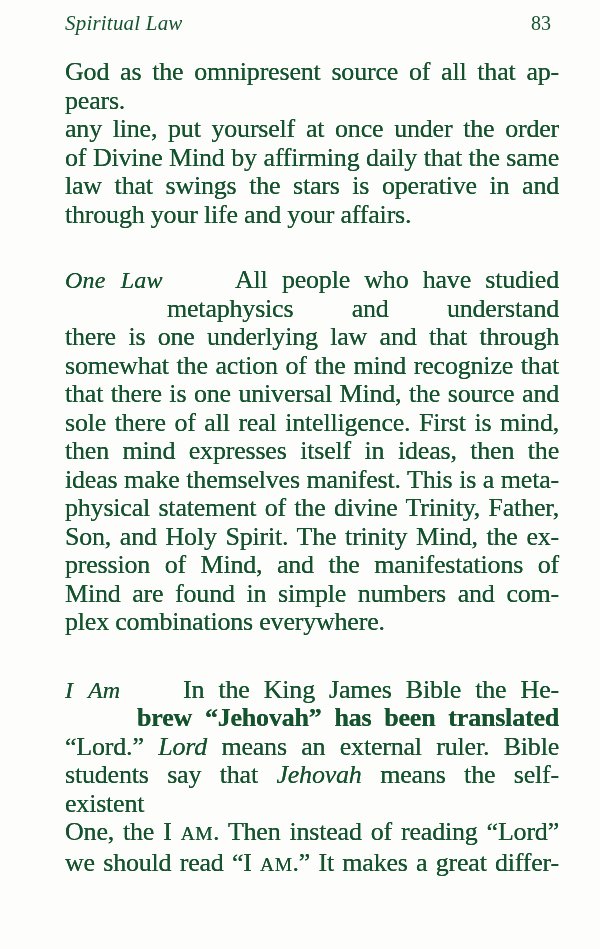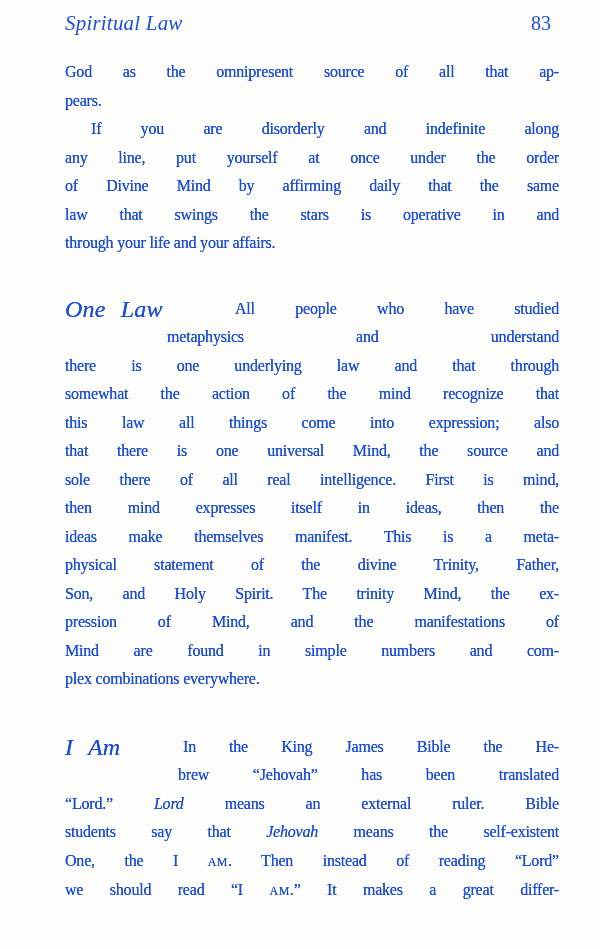--- a/index.html
+++ b/index.html
@@ -7,21 +7,21 @@
     padding: 0;
     background: #ffffff;
   }
   .page {
     position: relative;
     width: 600px;
     height: 949px;
     background: #fdfdfb;
     overflow: hidden;
     font-family: "Liberation Serif", serif;
-    color: #1d4ed8;
+    color: #14532d;
   }
   .running-header {
     position: absolute;
     top: 11px;
     left: 65px;
     width: 494px;
     display: flex;
     justify-content: space-between;
     align-items: baseline;
   }
@@ -39,21 +39,21 @@
     top: 58px;
     left: 65px;
     width: 494px;
   }
   .para {
     position: relative;
   }
   .para.section { margin-top: 37px; }
   #p-i-am.section { margin-top: 39px; }
   .line {
-    font-size: 16px;
+    font-size: 26px;
     line-height: 28.5px;
     letter-spacing: -0.2px;
     text-align: justify;
     text-align-last: justify;
     text-shadow: 0 0 0.3px currentColor;
     white-space: normal;
   }
   .line.last { text-align-last: left; }
   .first-indent .line-0 { padding-left: 26px; }
   .heading {
@@ -64,51 +64,49 @@
     font-style: italic;
     font-size: 24px;
     line-height: 28.5px;
     word-spacing: 9px;
     letter-spacing: 0.2px;
     text-shadow: 0 0 0.3px currentColor;
   }
   #p-one-law .hang-0 { margin-left: 170px; }
   #p-one-law .hang-1 { margin-left: 102px; }
   #p-i-am .hang-0 { margin-left: 118px; }
-  #p-i-am .hang-1 { margin-left: 113px; }
+  #p-i-am .hang-1 { margin-left: 72px; font-weight: bold; }
   .sc { font-size: 0.75em; letter-spacing: 0.5px; }
   i { font-style: italic; }
 </style>
 </head>
 <body>
 
 <div class="page">
   <div class="running-header">
     <span class="running-title">Spiritual Law</span>
     <span class="page-number">83</span>
   </div>
   <div class="text-block" id="text-block">
       <div class="para plain" id="p-continuation">
         <div class="line line-0">God as the omnipresent source of all that ap-</div>
         <div class="line line-1 last">pears.</div>
       </div>
       <div class="para first-indent" id="p-order-paragraph">
-        <div class="line line-0">If you are disorderly and indefinite along</div>
         <div class="line line-1">any line, put yourself at once under the order</div>
         <div class="line line-2">of Divine Mind by affirming daily that the same</div>
         <div class="line line-3">law that swings the stars is operative in and</div>
         <div class="line line-4 last">through your life and your affairs.</div>
       </div>
       <div class="para section" id="p-one-law">
         <span class="heading">One Law</span>
         <div class="line hang hang-0">All people who have studied</div>
         <div class="line hang hang-1">metaphysics and understand</div>
         <div class="line line-1">there is one underlying law and that through</div>
         <div class="line line-0">somewhat the action of the mind recognize that</div>
-        <div class="line line-2">this law all things come into expression; also</div>
         <div class="line line-3">that there is one universal Mind, the source and</div>
         <div class="line line-4">sole there of all real intelligence. First is mind,</div>
         <div class="line line-5">then mind expresses itself in ideas, then the</div>
         <div class="line line-6">ideas make themselves manifest. This is a meta-</div>
         <div class="line line-7">physical statement of the divine Trinity, Father,</div>
         <div class="line line-8">Son, and Holy Spirit. The trinity Mind, the ex-</div>
         <div class="line line-9">pression of Mind, and the manifestations of</div>
         <div class="line line-10">Mind are found in simple numbers and com-</div>
         <div class="line line-11 last">plex combinations everywhere.</div>
       </div>

